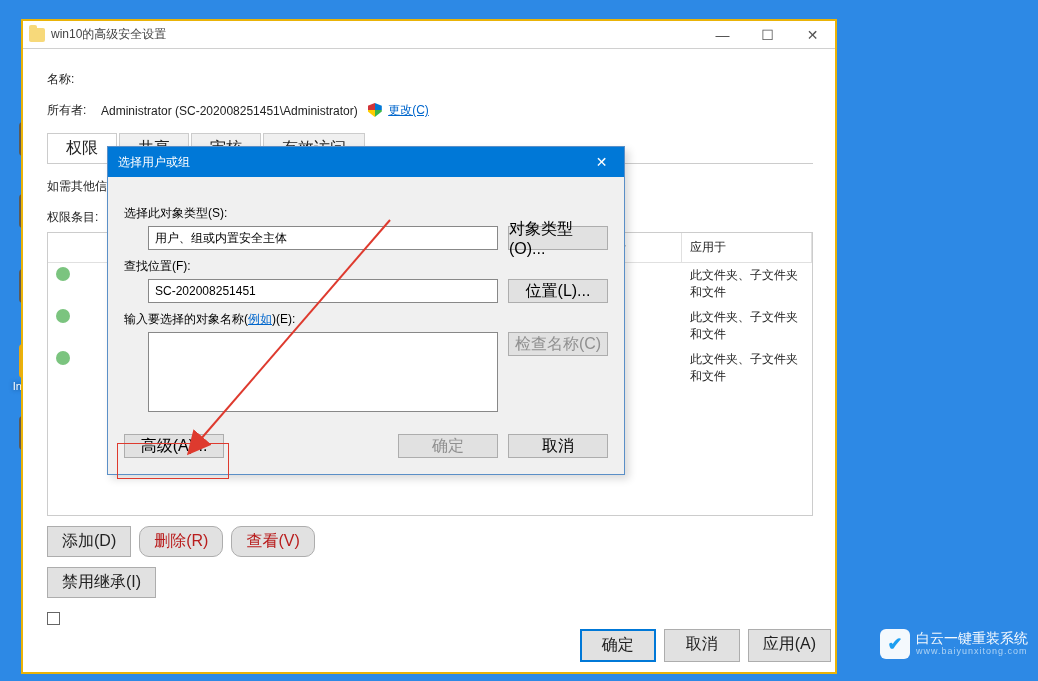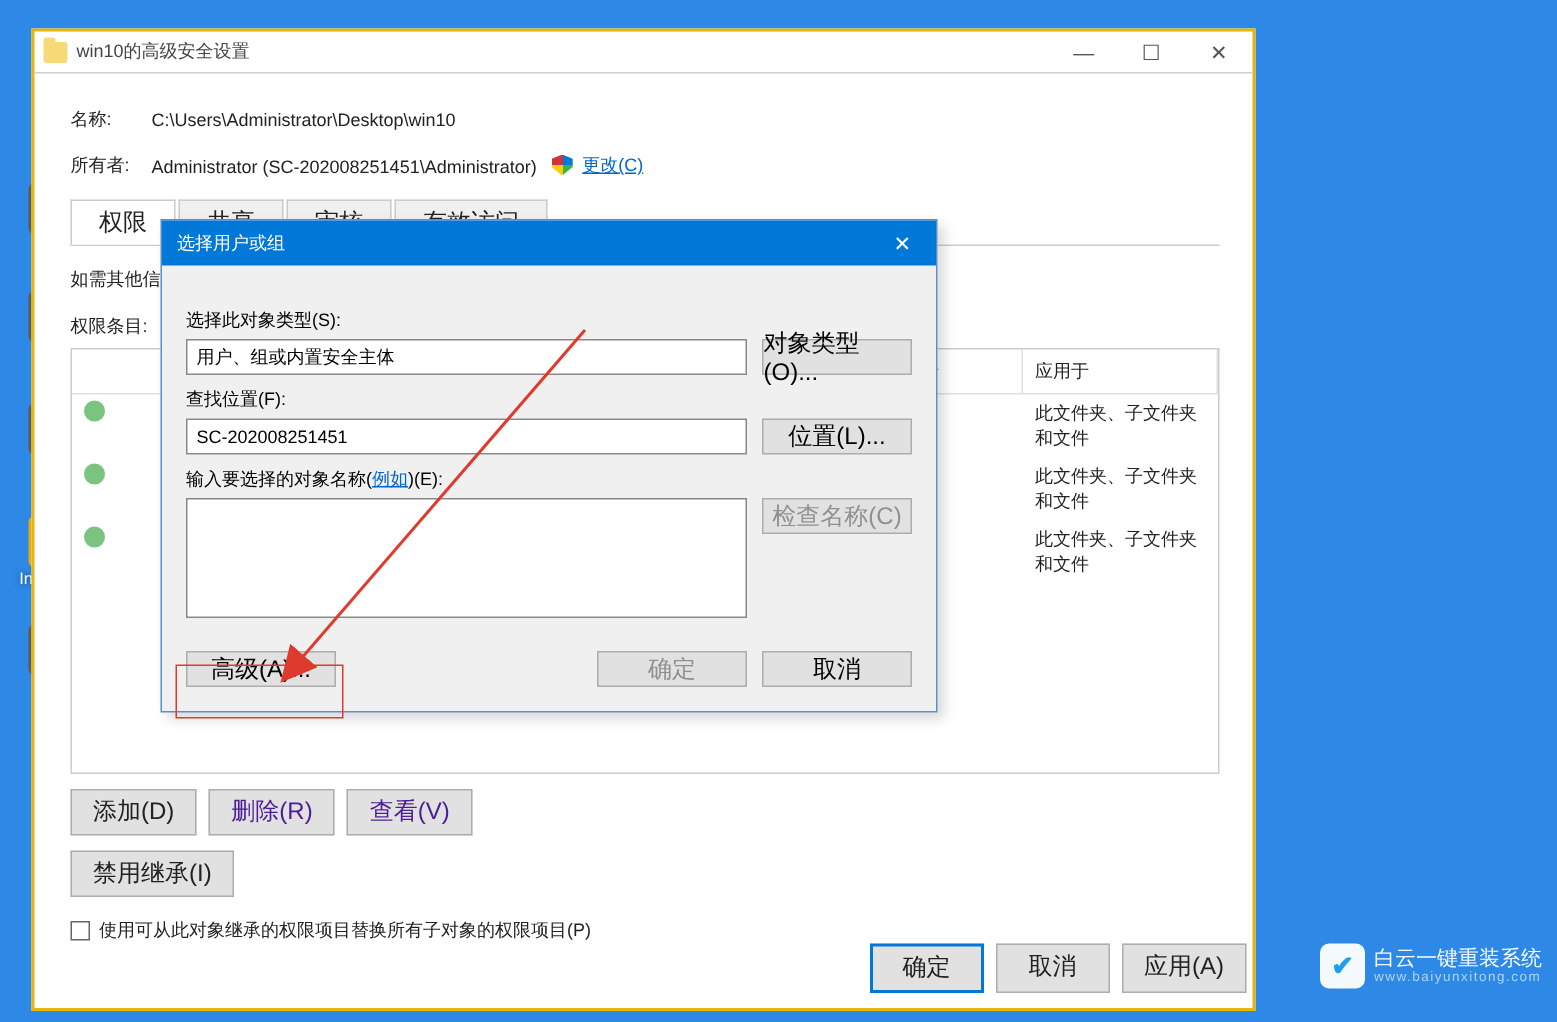--- a/index.html
+++ b/index.html
@@ -37,37 +37,37 @@
 
   .perm-table { border:1px solid #ccc; width:100%; height:284px; }
   .perm-head { display:flex; font-size:12px; border-bottom:1px solid #e0e0e0; }
   .perm-head > div { padding:6px 8px; border-right:1px solid #e0e0e0; }
   .colA{width:62px;}.colB{width:52px;}.colC{width:420px;}.colD{width:100px;}.colE{flex:1;}
   .perm-row { display:flex; font-size:12px; }
   .perm-row > div { padding:4px 8px; }
   .user-ico { display:inline-block; width:14px; height:14px; border-radius:50%; background:#7bc47f; margin-right:4px; vertical-align:-3px; }
 
   .btn { border:1px solid #adadad; background:#e1e1e1; font-size:16px; padding:4px 14px; min-width:76px; text-align:center; cursor:default; }
-  .btn.disabled { color:#4c1d95; }
+  .btn.disabled { color:#b91c1c;border-radius:10px; }
   .btn.def { border:2px solid #0078d7; }
 
   .lowerbtns { display:flex; gap:8px; margin-top:10px; }
   .inheritrow { margin-top:10px; }
   .checkbox-row { margin-top:14px; display:flex; align-items:center; gap:6px; }
   .cb { width:13px; height:13px; border:1px solid #666; }
 
   .main-footer { position:absolute; bottom:10px; right:4px; display:flex; gap:8px; }
 
   
   .dlg { position:absolute; left:107px; top:146px; width:518px; background:#f0f0f0; border:1px solid #5a8fc7; box-shadow:4px 4px 8px rgba(0,0,0,.15); }
   .dlg-title { height:30px; background:#0078d7; color:#fff; display:flex; align-items:center; padding:0 0 0 10px; font-size:12px; }
   .dlg-close { margin-left:auto; width:45px; height:30px; display:flex; align-items:center; justify-content:center; font-size:14px; }
   .dlg-body { padding:20px 16px 16px; font-size:12px; }
   .dlg-label { margin:8px 0 4px; }
-  .dlg-row { display:flex; gap:10px; align-items:flex-start; }
+  .dlg-row { display:flex; gap:10px; align-items:flex-start;margin-left:24px; }
   .dlg-input { flex:1; border:1px solid #888; background:#fff; height:24px; padding:2px 6px; font-size:12px; }
   .dlg-textarea { flex:1; border:1px solid #888; background:#fff; height:80px; }
   .dlg-btn { border:1px solid #adadad; background:#e1e1e1; font-size:16px; width:100px; height:24px; display:flex; align-items:center; justify-content:center; }
   .dlg-btn.big { height:24px; }
   .dlg-foot { display:flex; gap:10px; margin-top:22px; align-items:center; }
 
   
   .arrow-svg { position:absolute; left:120px; top:170px; pointer-events:none; }
   .highlight-box { position:absolute; border:1px solid #de3a2e; pointer-events:none; }
 
@@ -94,21 +94,20 @@
     <span class="win-title">win10的高级安全设置</span>
     <div class="win-sysbtns">
       <div class="sysbtn">—</div>
       <div class="sysbtn">☐</div>
       <div class="sysbtn">✕</div>
     </div>
   </div>
   <div class="main-body">
     <div class="row">
       <span class="rlabel">名称:</span>
-      <span>C:\Users\Administrator\Desktop\win10</span>
     </div>
     <div class="row">
       <span class="rlabel">所有者:</span>
       <span>Administrator (SC-202008251451\Administrator)</span>
       <span style="margin-left:10px;">
         <span class="shield"></span>
         <span class="link">更改(C)</span>
       </span>
     </div>
 
@@ -156,21 +155,20 @@
     <div class="lowerbtns">
       <div class="btn">添加(D)</div>
       <div class="btn disabled">删除(R)</div>
       <div class="btn disabled">查看(V)</div>
     </div>
     <div class="inheritrow">
       <div class="btn" style="display:inline-block;">禁用继承(I)</div>
     </div>
     <div class="checkbox-row">
       <span class="cb"></span>
-      <span>使用可从此对象继承的权限项目替换所有子对象的权限项目(P)</span>
     </div>
 
     <div class="main-footer">
       <div class="btn def">确定</div>
       <div class="btn">取消</div>
       <div class="btn">应用(A)</div>
     </div>
   </div>
 </div>
 

